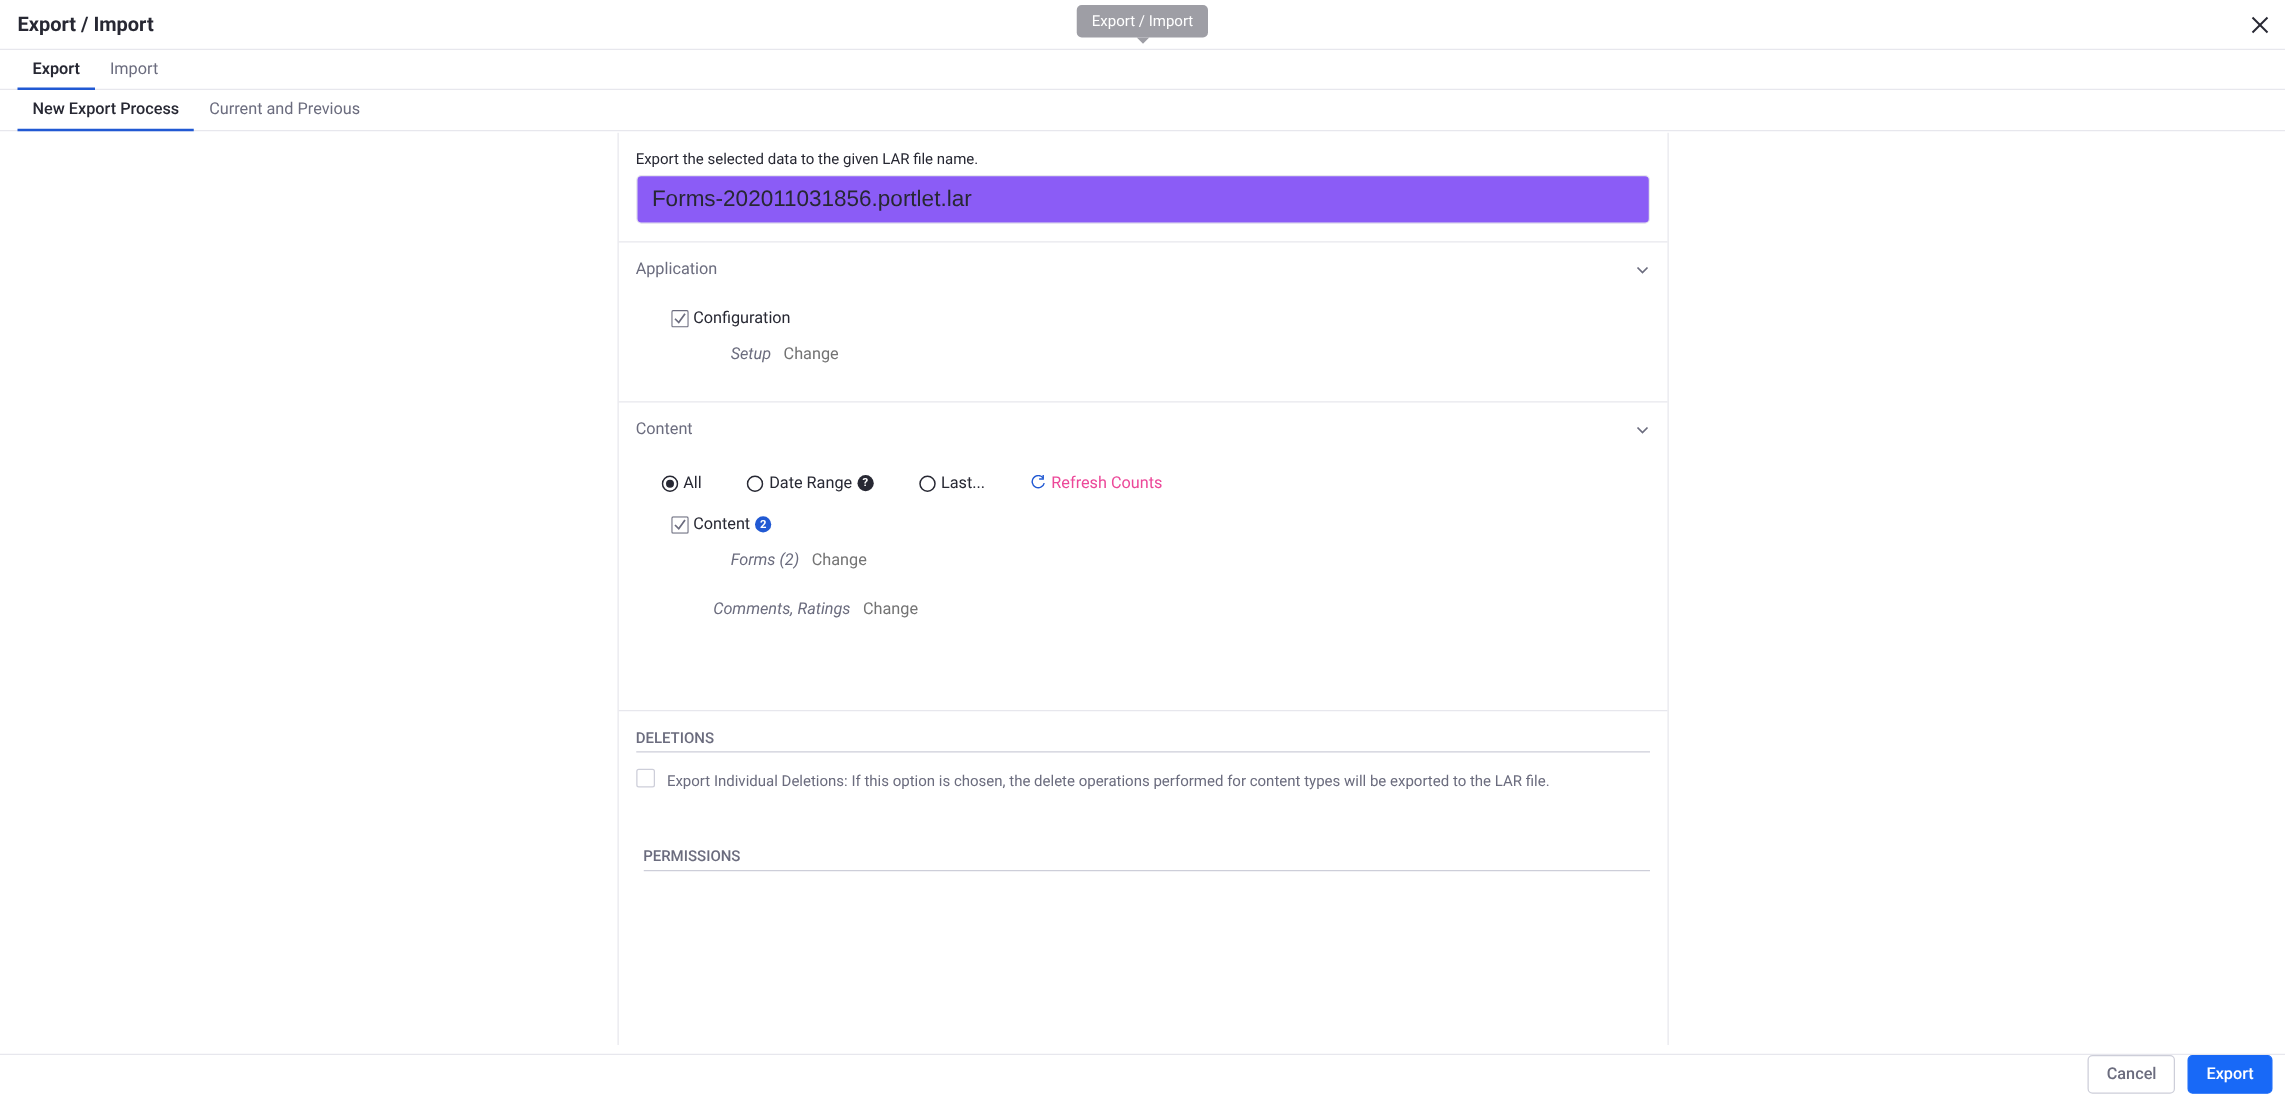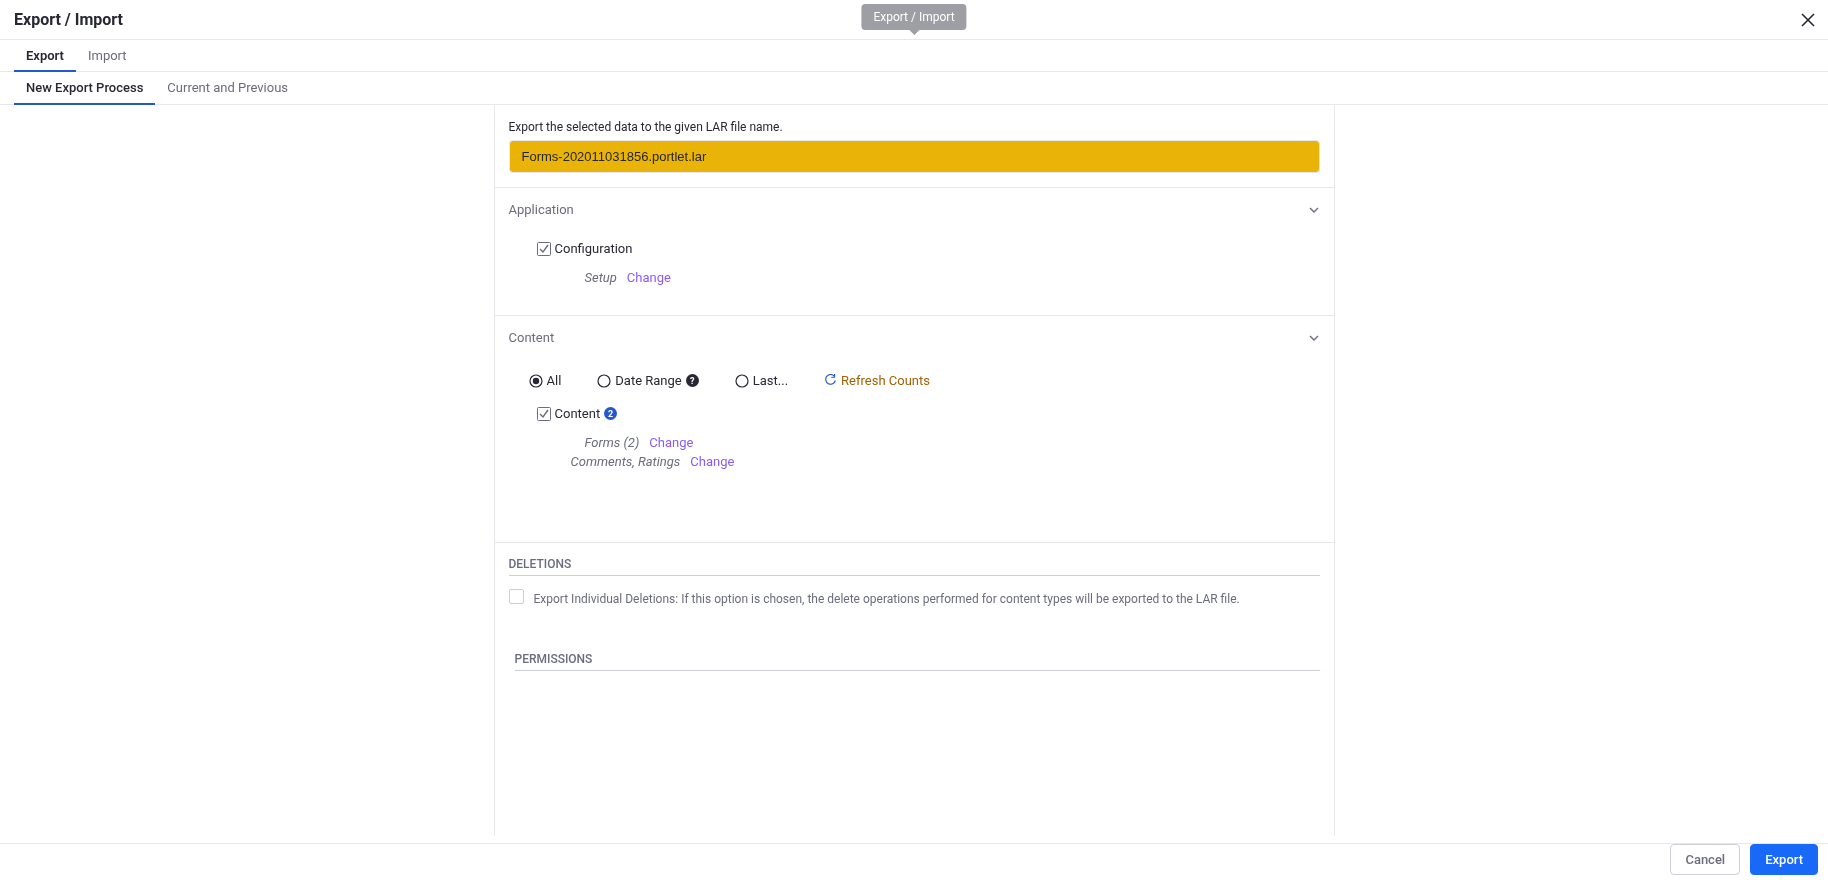--- a/index.html
+++ b/index.html
@@ -110,25 +110,25 @@
   }
   .section {
     padding: 14px;
   }
   .sec-top .desc {
     font-size: 12px;
     margin-bottom: 6px;
   }
   .filename-input {
     width: 100%;
-    background: #eab308;
+    background: #8b5cf6;
     border: 1px solid #e7e7ed;
     border-radius: 4px;
     padding: 8px 12px;
-    font-size: 13px;
+    font-size: 18px;
     color: #272833;
   }
   .collapsible-header {
     display: flex;
     justify-content: space-between;
     align-items: center;
     padding: 14px;
     border-top: 1px solid #e7e7ed;
     font-size: 13px;
     color: #6b6c7e;
@@ -148,21 +148,21 @@
   .chk-svg { width: 14px; height: 14px; flex-shrink: 0; }
   .sub-row {
     margin-left: 76px;
     margin-top: 14px;
     display: flex;
     align-items: center;
     gap: 10px;
     font-size: 13px;
   }
   .italic { font-style: italic; color: #6b6c7e; }
-  .link { color: #8b5cf6; cursor: pointer; }
+  .link { color: #737373; cursor: pointer; }
   .radio-row {
     display: flex;
     align-items: center;
     gap: 36px;
     margin-left: 20px;
     padding: 8px 0 18px 0;
     font-size: 13px;
   }
   .radio-item { display: flex; align-items: center; gap: 4px; cursor: pointer; }
   .radio-svg { width: 14px; height: 14px; }
@@ -181,21 +181,21 @@
     display: inline-flex;
     align-items: center;
     justify-content: center;
     width: 13px; height: 13px;
     border-radius: 50%;
     background: #2159d3;
     color: #fff;
     font-size: 9px;
     font-weight: 700;
   }
-  .refresh-link { display: flex; align-items: center; gap: 4px; color: #a16207; cursor: pointer; }
+  .refresh-link { display: flex; align-items: center; gap: 4px; color: #ec4899; cursor: pointer; }
   .section-divider {
     border-top: 1px solid #e7e7ed;
     padding: 14px;
     margin-top: 47px;
   }
   .subhead {
     font-size: 12px;
     font-weight: 500;
     color: #6b6c7e;
     padding-bottom: 4px;
@@ -256,21 +256,21 @@
     color: #fff;
   }
   .help-text {
     margin-left: 44px;
     margin-top: 18px;
     font-size: 12px;
     color: #6b6c7e;
   }
   .sub-row2 {
     margin-left: 62px;
-    margin-top: 4px;
+    margin-top: 24px;
     display: flex;
     align-items: center;
     gap: 10px;
     font-size: 13px;
   }
 </style>
 </head>
 <body>
 
 <div class="header">

